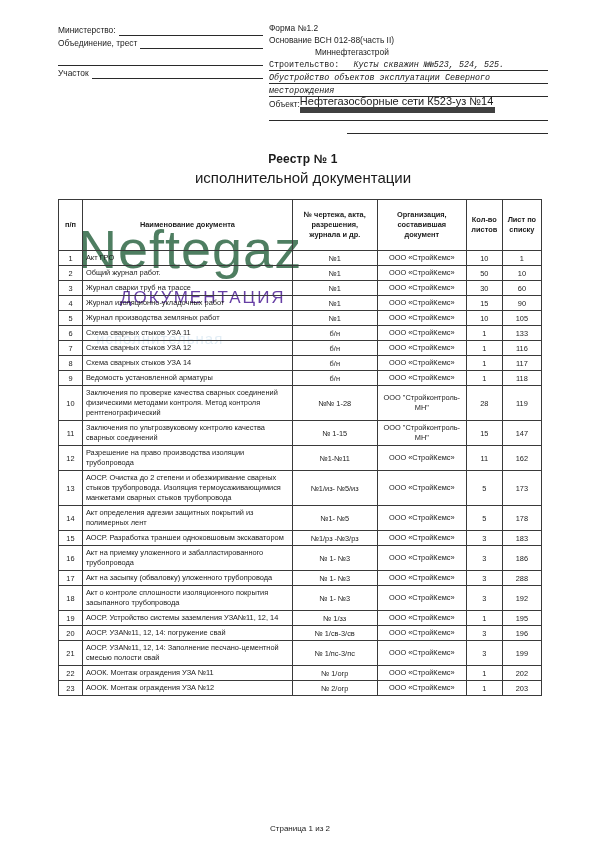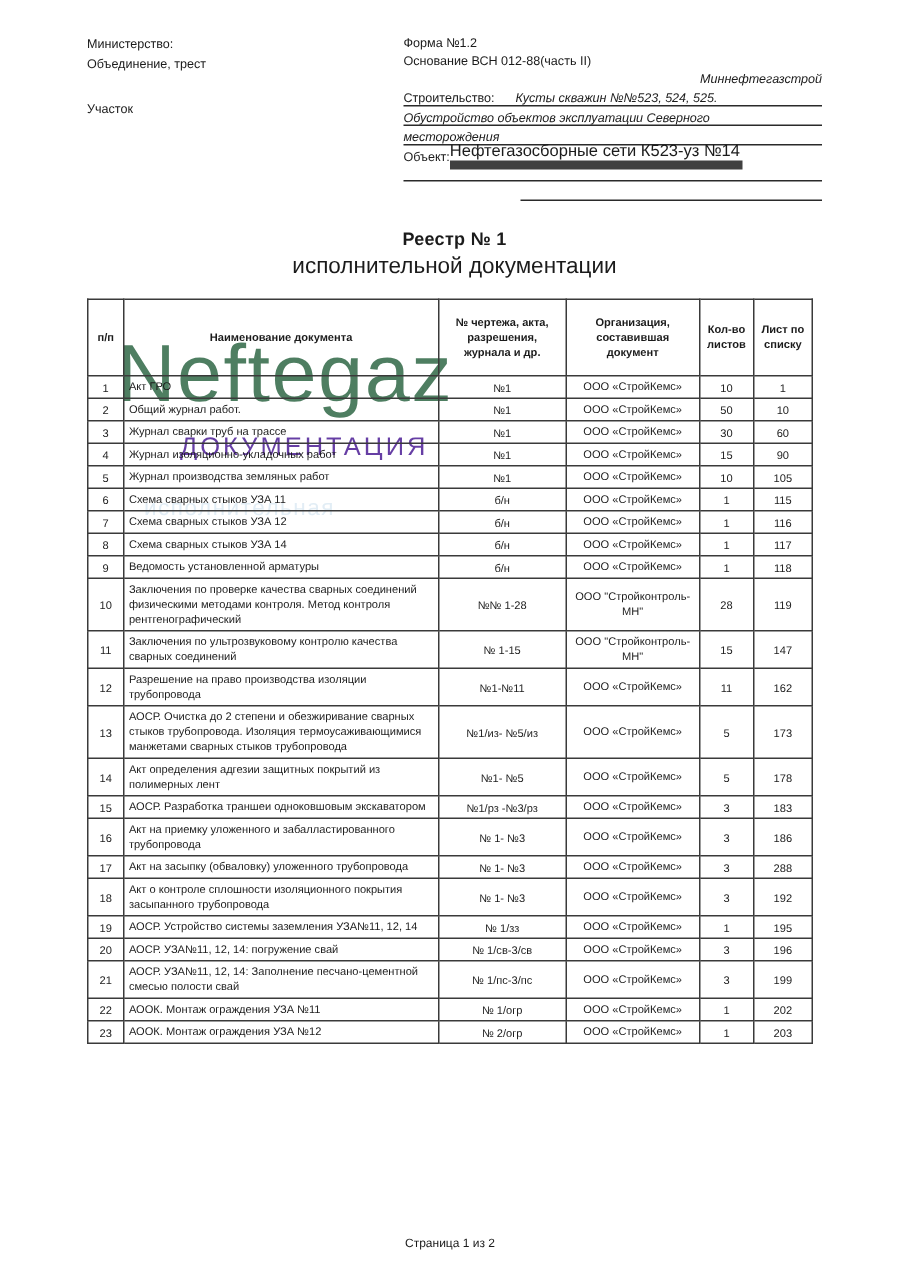--- a/index.html
+++ b/index.html
@@ -70,58 +70,58 @@
   .header {
     display: flex;
     align-items: flex-start;
     font-size: 8.4px;
   }
   .hdr-left { width: 205px; flex: 0 0 205px; padding-top: 2px; }
   .hdr-right { flex: 1 1 auto; padding-left: 6px; }
 
   .hl-row {
     display: flex;
-    align-items: flex-start;
+    align-items: center;
     height: 13px;
     white-space: nowrap;
-    flex-direction: column;
   }
   .hl-label { font-size: 8.4px; line-height: 11px; }
   .hl-rule {
     flex: 1 1 auto;
     border-bottom: 1px solid #2a2a2a;
     height: 10px;
     margin-left: 3px;
   }
   .hl-rule.full { margin-left: 0; }
   .hl-gap { height: 4px; }
 
   .hr-row {
     display: flex;
     align-items: center;
     white-space: nowrap;
     line-height: 12px;
     height: 13px;
   }
   .hr-plain { height: 12px; line-height: 12px; }
-  .hr-center { text-align: right; height: 12px; line-height: 12px; padding-left: 46px; font-style: italic;}
+  .hr-center { text-align: left; height: 12px; line-height: 12px; padding-left: 46px;}
   .hr-label { font-size: 8.4px; }
   .hr-val {
     font-style: italic;
     font-size: 8.4px;
     padding-left: 14px;
     text-align: center;
   }
   .hr-under {
     border-bottom: 1px solid #2a2a2a;
     display: flex;
     align-items: flex-end;
     width: 100%;
     box-sizing: border-box;
     height: 13px;
+    font-family: Liberation Mono, monospace;
   }
   .hr-under.spacer { height: 11px; }
   .hr-it {
     font-style: italic;
     font-size: 8.4px;
   }
   .hr-obj-val {
     font-size: 11px;
     border-bottom: 6px solid #404040;
     padding-right: 2px;
@@ -330,21 +330,21 @@
           <td class="c-org">ООО «СтройКемс»</td>
           <td class="c-cnt">10</td>
           <td class="c-lst">105</td>
         </tr>
         <tr>
           <td class="c-num">6</td>
           <td class="c-name">Схема сварных стыков УЗА 11</td>
           <td class="c-doc">б/н</td>
           <td class="c-org">ООО «СтройКемс»</td>
           <td class="c-cnt">1</td>
-          <td class="c-lst">115</td>
+          <td class="c-lst">133</td>
         </tr>
         <tr>
           <td class="c-num">7</td>
           <td class="c-name">Схема сварных стыков УЗА 12</td>
           <td class="c-doc">б/н</td>
           <td class="c-org">ООО «СтройКемс»</td>
           <td class="c-cnt">1</td>
           <td class="c-lst">116</td>
         </tr>
         <tr>

